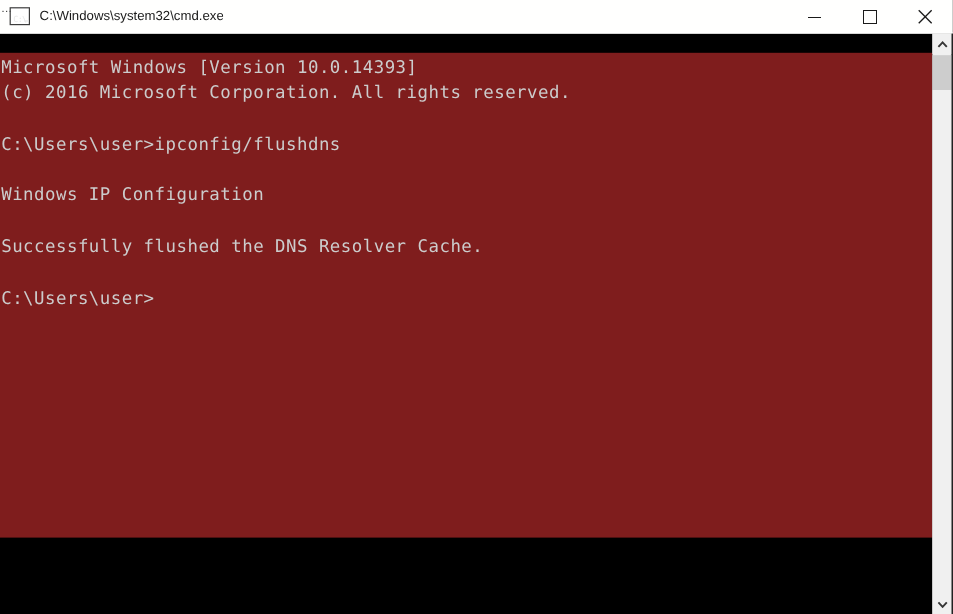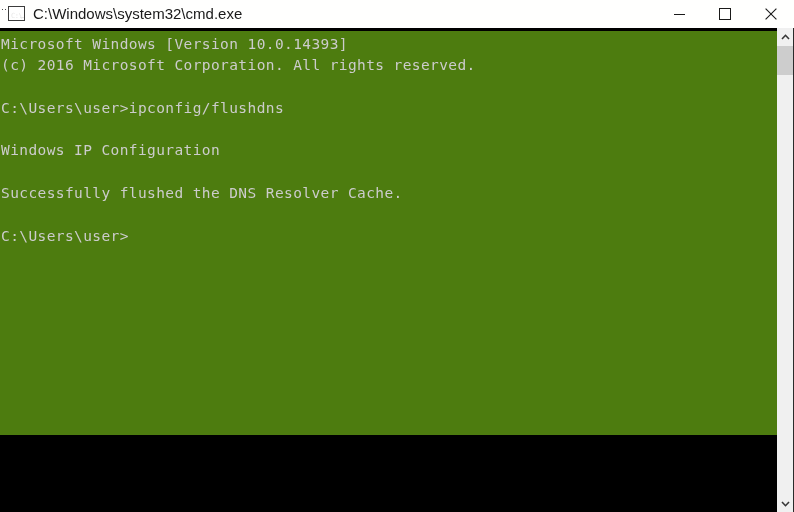--- a/index.html
+++ b/index.html
@@ -97,21 +97,21 @@
     position: absolute;
     left: 10px;
     top: 9px;
     width: 4px;
     height: 1px;
     background: #e8e8e8;
   }
 
   #title-text {
     font-family: "Liberation Sans", sans-serif;
-    font-size: 15px;
+    font-size: 11px;
     line-height: 16px;
     color: #1a1a1a;
     white-space: nowrap;
     overflow: hidden;
     text-overflow: ellipsis;
   }
 
   
   #titlebar-controls {
     display: flex;
@@ -140,24 +140,24 @@
   .winbtn .glyph-x {
     stroke: #1a1a1a;
     stroke-width: 1.1;
     fill: none;
   }
 
   
   #console {
     position: absolute;
     left: 0;
-    top: 31px;
+    top: 44px;
     width: 777px;
     height: 404px;
-    background: #4d7c0f;
+    background: #7f1d1d;
     overflow: hidden;
     box-sizing: border-box;
   }
   #console-text {
     margin: 0;
     padding: 3px 0 0 1px;
     font-family: "DejaVu Sans Mono", monospace;
     font-size: 14.5px;
     line-height: 21.3px;
     color: #cccccc;

